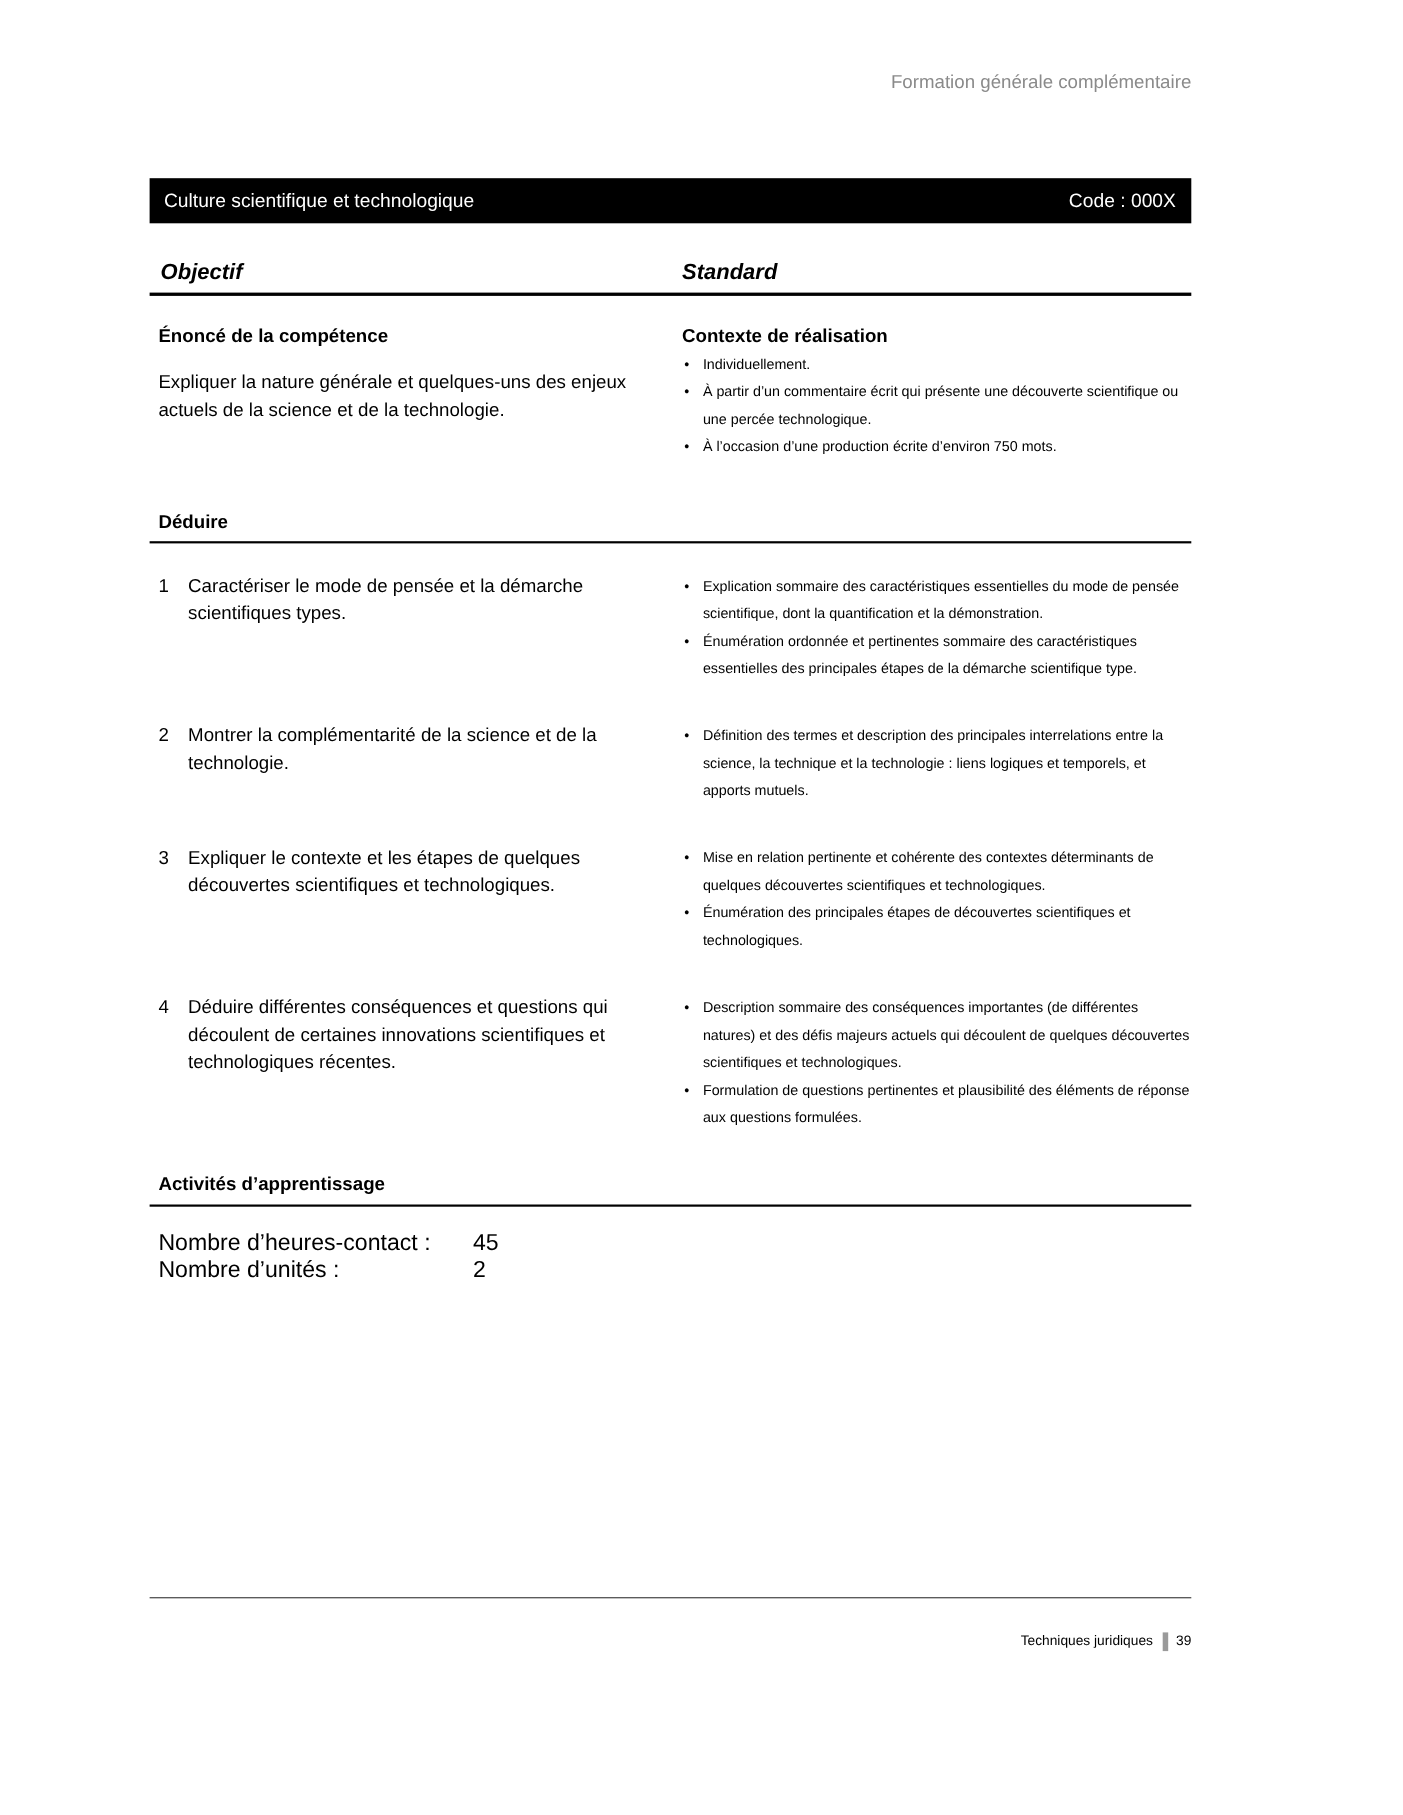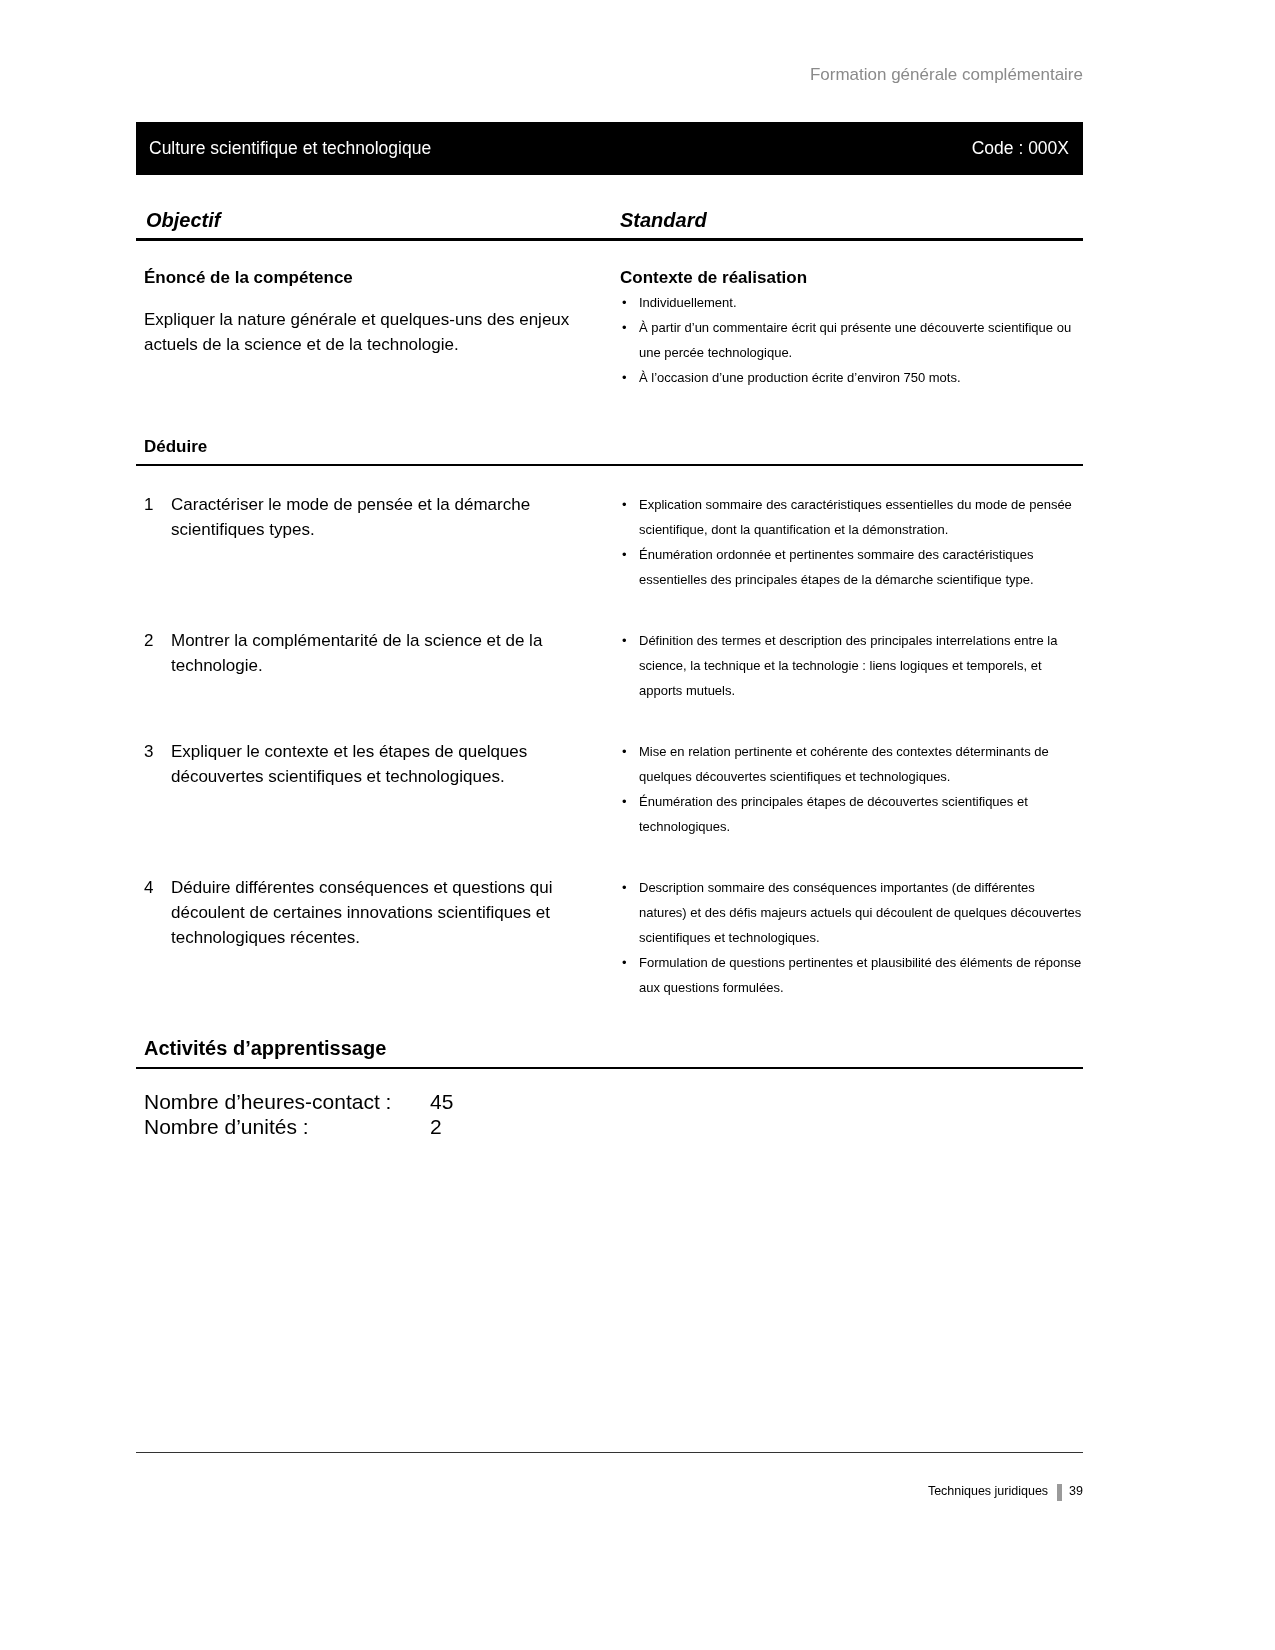--- a/index.html
+++ b/index.html
@@ -20,22 +20,22 @@
     width: 947px;
   }
   .running-header {
     margin-top: 64px;
     text-align: right;
     color: #8a8a8a;
     font-size: 17px;
     line-height: 22px;
   }
   .title-bar {
-    margin-top: 36px;
-    height: 53px;
+    margin-top: 76px;
+    height: 41px;
     background: #000000;
     color: #ffffff;
     display: flex;
     align-items: center;
     justify-content: space-between;
     padding: 0 14px 0 13px;
     font-size: 17.5px;
     text-align: right;
   }
   .obj-std-row {
@@ -94,21 +94,21 @@
   }
   .elements-body { margin-top: 26px; }
   .element-row { display: flex; margin-bottom: 36px; }
   .element-item { display: flex; font-size: 17px; line-height: 25px; }
   .element-num { width: 27px; flex: 0 0 27px; }
   .element-text { flex: 1; }
 
   .activities-heading {
     margin-top: 8px;
     font-weight: bold;
-    font-size: 20px;
+    font-size: 17px;
     line-height: 25px;
     padding-left: 8px;
     border-bottom: 2.5px solid #000000;
     padding-bottom: 6px;
   }
   .hours-block { margin-top: 20px; padding-left: 8px; }
   .hours-row { display: flex; font-size: 21px; line-height: 25px; }
   .hours-label { width: 286px; flex: 0 0 286px; }
   .hours-value { flex: 1; }
 

